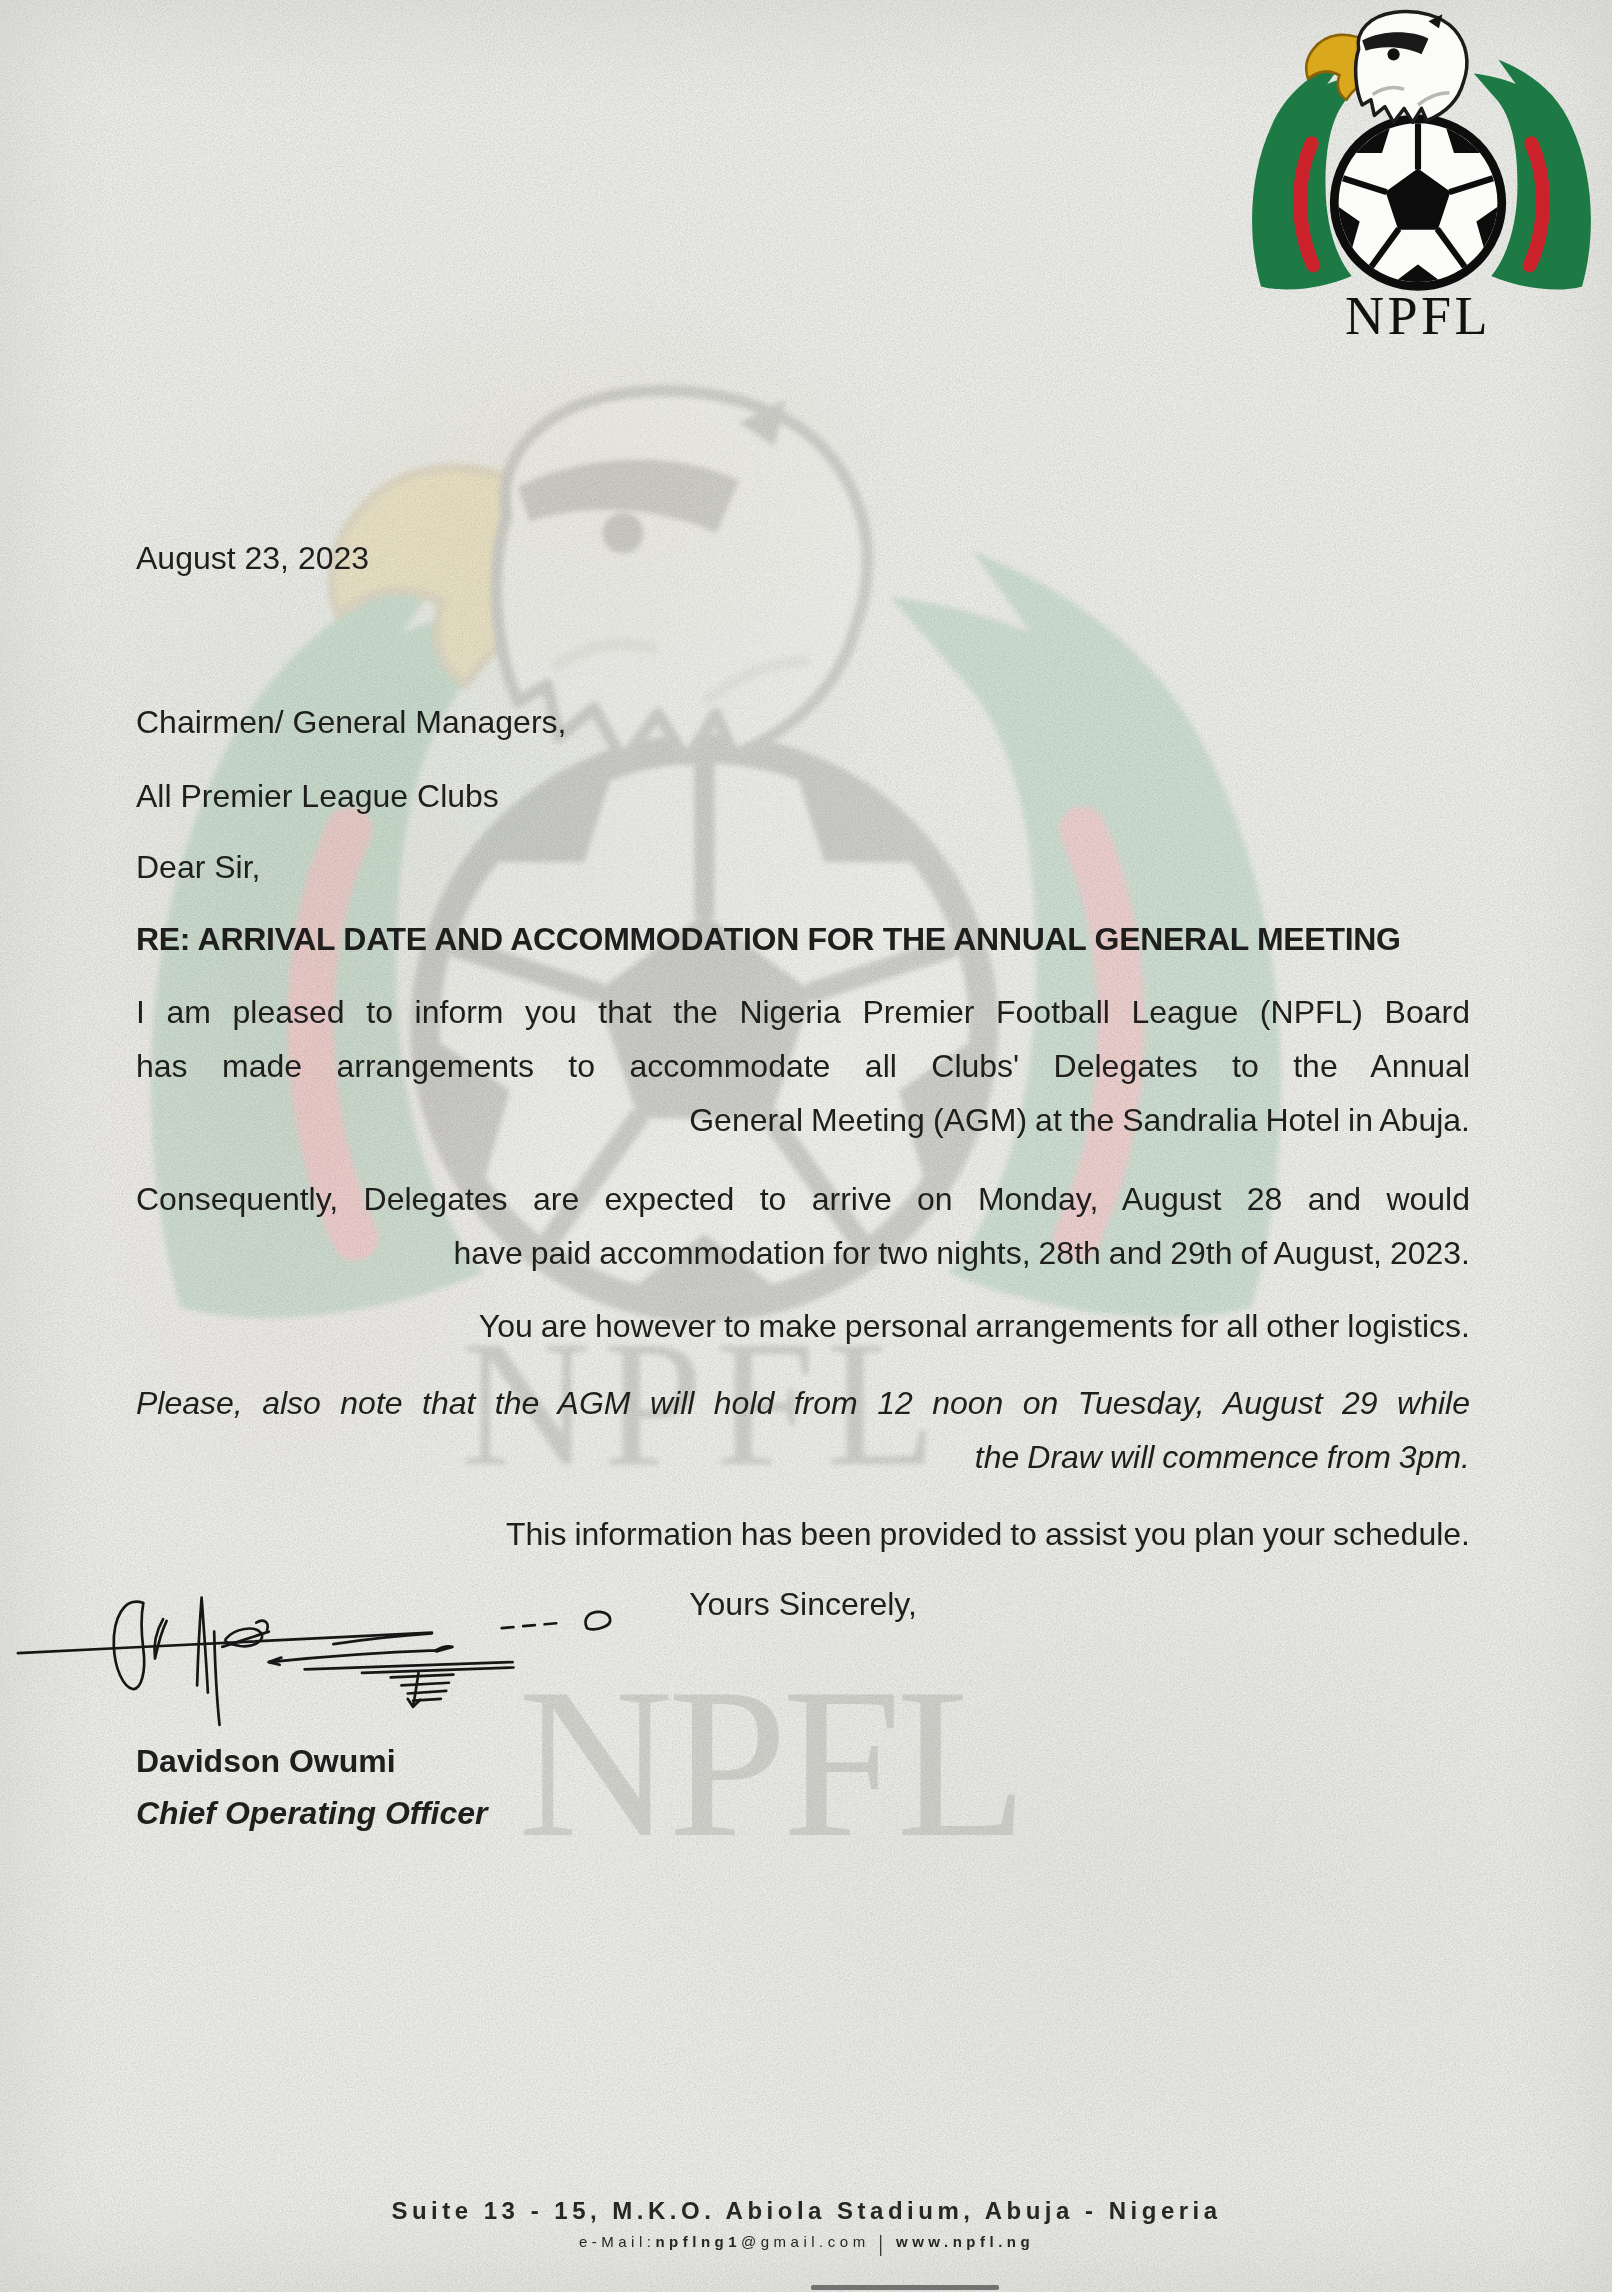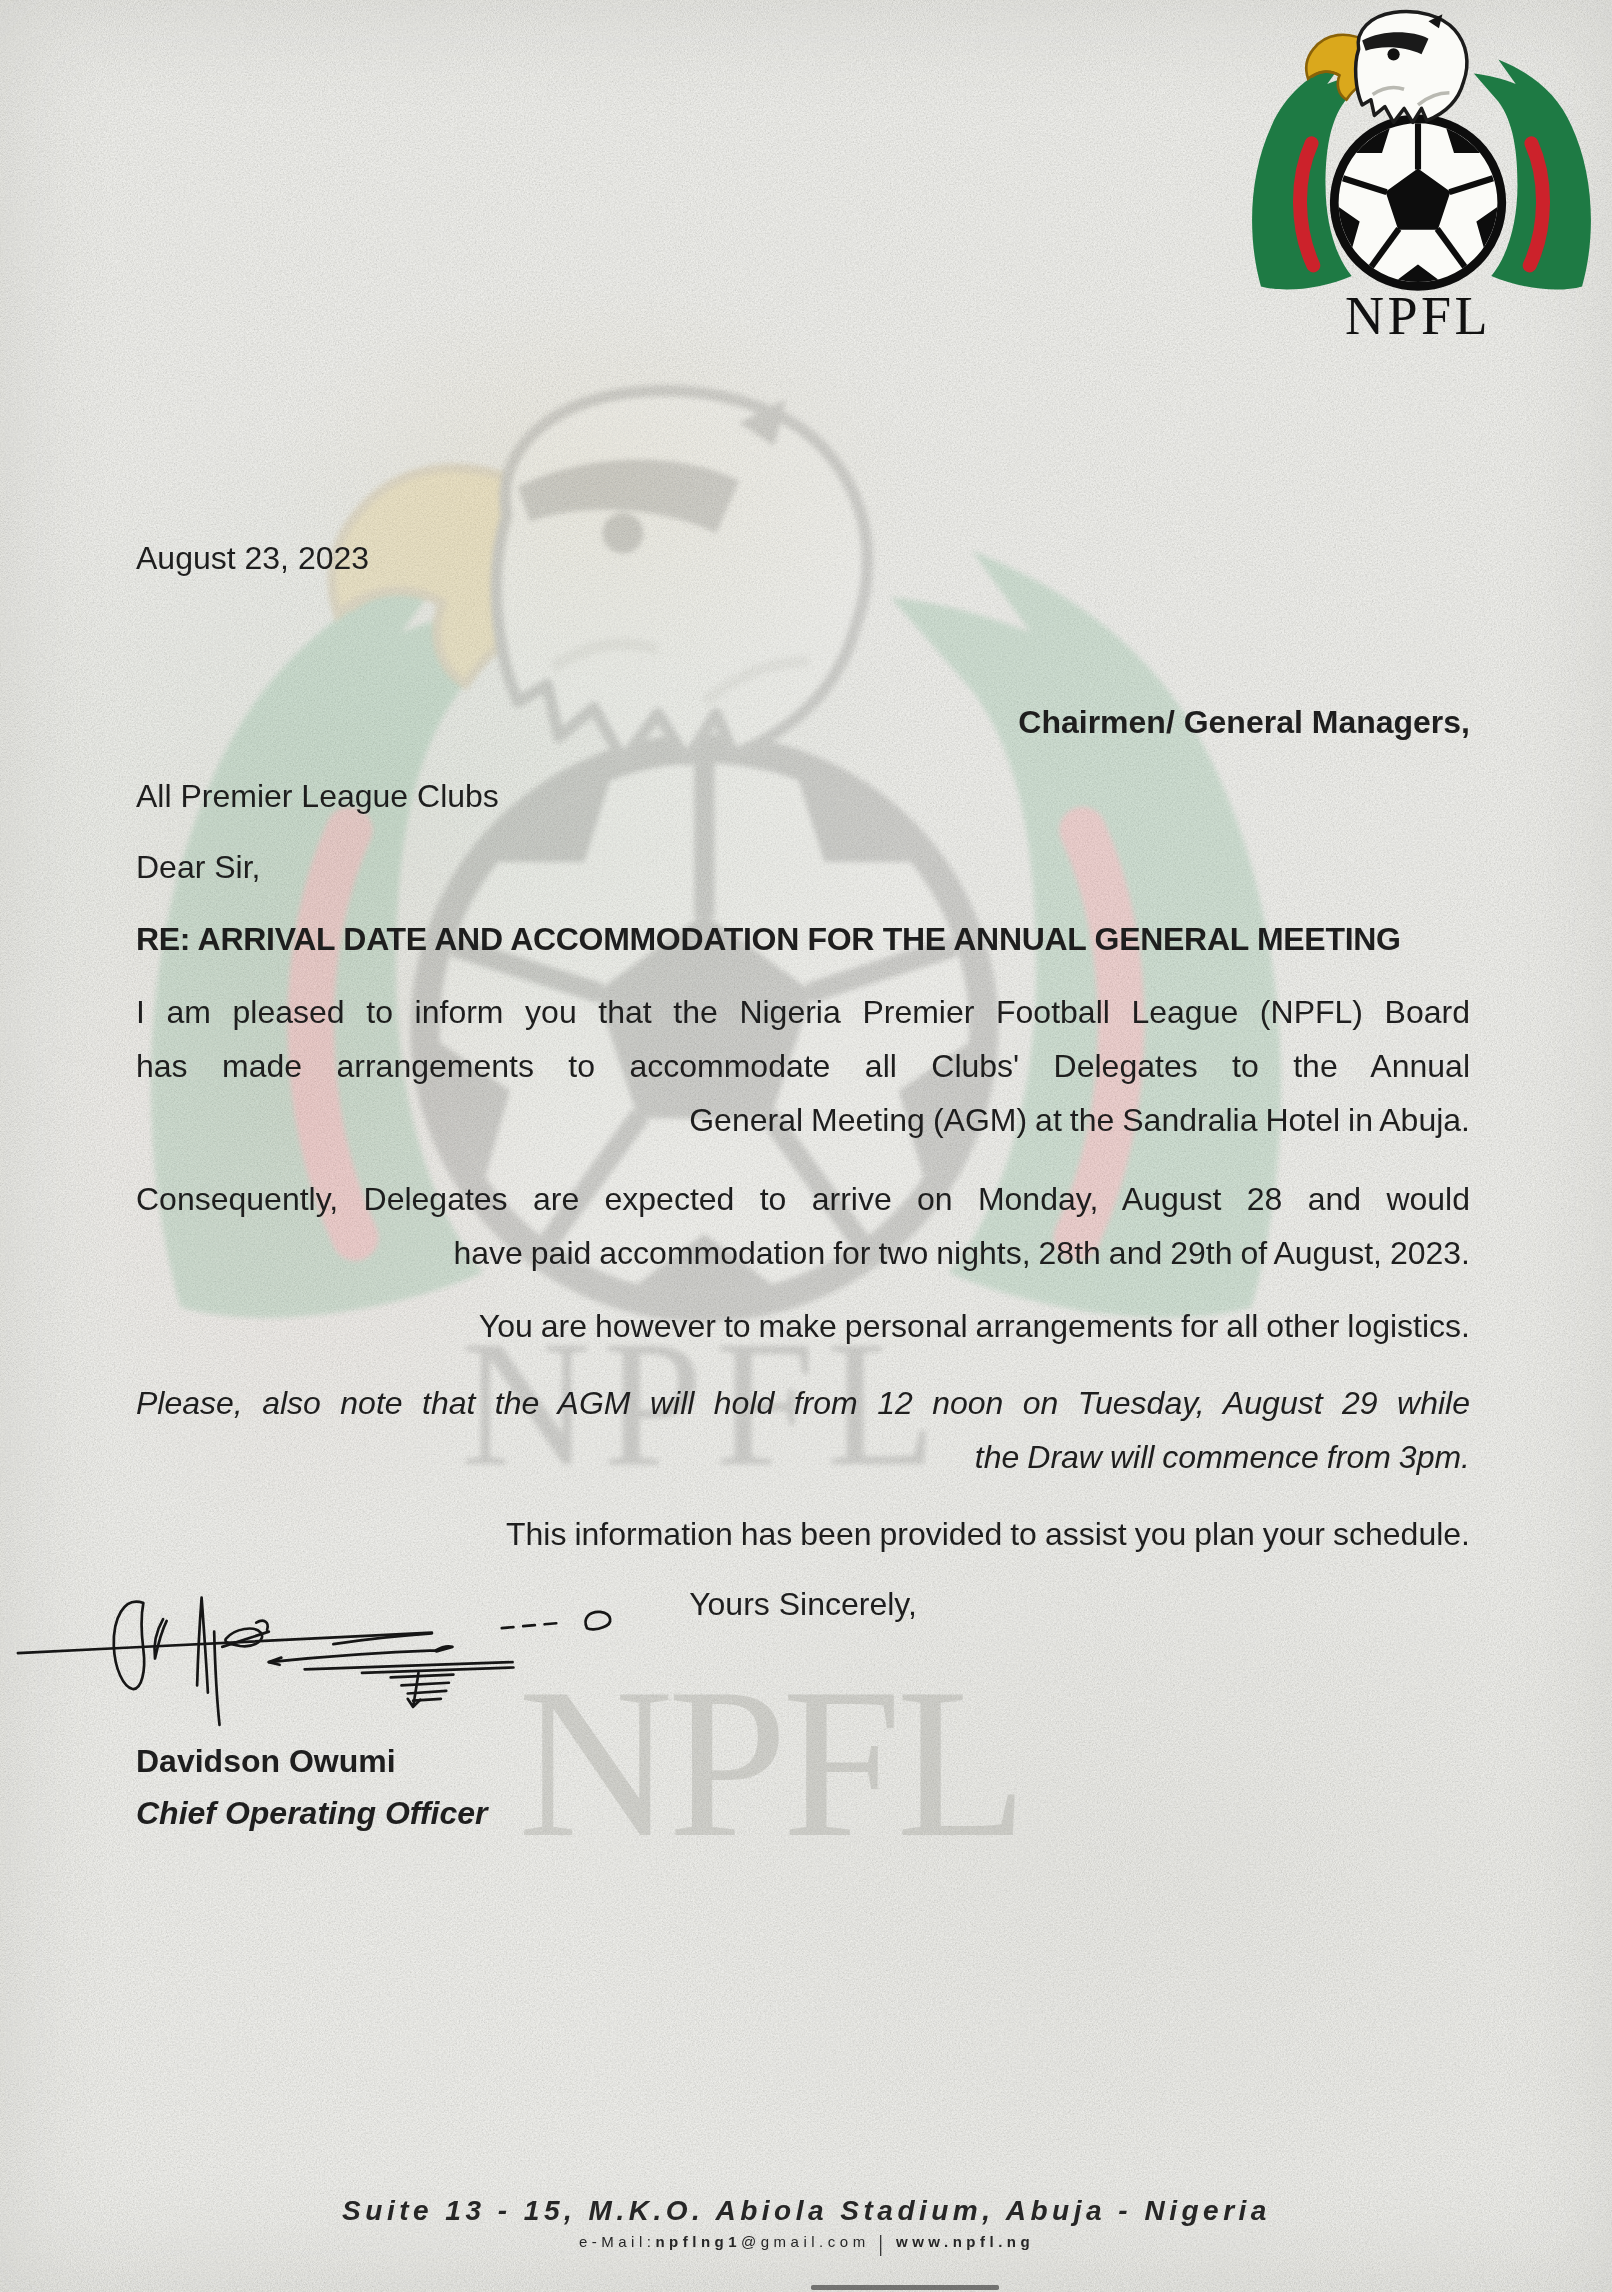--- a/index.html
+++ b/index.html
@@ -31,36 +31,36 @@
     font-family:"Liberation Serif","DejaVu Serif",serif;
     font-size:215px;line-height:1;letter-spacing:-5.4px;
     color:#6e6e64;opacity:.20;pointer-events:none;white-space:nowrap;
   }
   
   .tline,.para{position:absolute;left:136px;width:1334px;font-size:32px;line-height:54px;margin-top:44px;}
   .para{word-spacing:-0.9px;}
   .jline{text-align:justify;text-align-last:justify;height:54px;overflow:hidden;}
   .lline{text-align:right;}
   .date{top:487px;}
-  .recipient-title{top:651px;font-weight:bold;text-align:right;}
+  .recipient-title{top:651px;font-weight:normal;}
   .recipient-org{top:725px;}
   .salutation{top:796px;}
   .subject{top:868px;font-weight:bold;letter-spacing:-0.3px;}
   .p1{top:941px;}
   .p2{top:1128px;}
   .p3{top:1255px;}
   .p4{top:1332px;font-style:italic;}
   .p5{top:1463px;}
   .closing{top:1533px;text-align:center;}
   .sig-name{top:1690px;font-weight:bold;}
   .sig-title{top:1742px;font-weight:bold;font-style:italic;}
   .signature{position:absolute;left:0;top:1576px;width:681px;height:157px;}
   
   .footer{position:absolute;left:0;top:2196px;width:100%;text-align:center;color:#262626;}
-  .footer-line1{font-size:28px;font-weight:bold;letter-spacing:4.5px;line-height:30px;font-style:italic;}
+  .footer-line1{font-size:24px;font-weight:bold;letter-spacing:4.5px;line-height:30px;}
   .footer-line2{font-size:15px;letter-spacing:4.5px;line-height:32px;font-weight:500;}
   .footer-line2 .b{font-weight:bold;}
   .vbar{display:inline-block;transform:scaleY(1.5) translateY(0.9px);font-weight:400;padding:0 9px;}
   .scan-mark{position:absolute;left:811px;top:2285px;width:188px;height:4.5px;background:rgba(45,45,45,.6);border-radius:1.8px;}
 </style>
 </head>
 <body>
 
 <div class="page">
 

